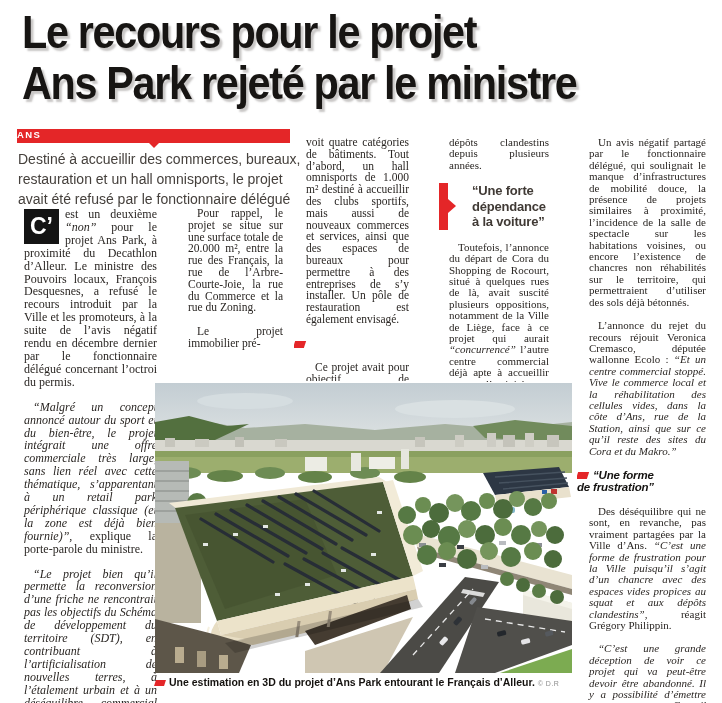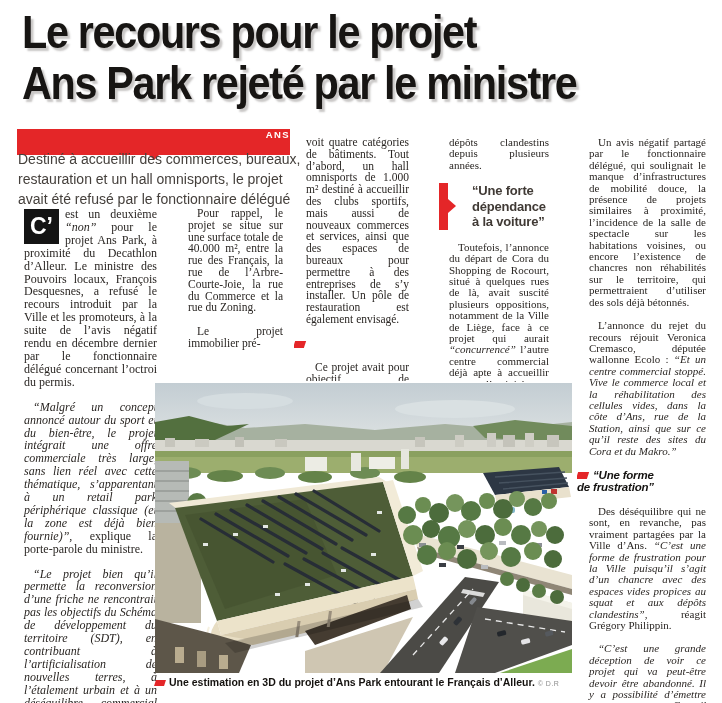--- a/index.html
+++ b/index.html
@@ -8,22 +8,22 @@
         font-family:"Liberation Sans",sans-serif;}
 
   
   .headline{position:absolute;left:22px;top:6px;color:#171513;
     font-family:"Liberation Sans",sans-serif;font-weight:bold;
     font-size:47px;line-height:51px;letter-spacing:-1.5px;white-space:nowrap;
     transform:scaleX(.88);transform-origin:0 0;
     text-shadow:3px 3px 2px rgba(60,55,50,.28);}
 
   
-  .kicker{position:absolute;left:17px;top:129px;width:273px;height:26px;
-    background:var(--red);color:#fff;text-align:right;
+  .kicker{position:absolute;left:17px;top:129px;width:273px;height:14px;
+    background:var(--red);color:#fff;text-align:left;
     font-size:9.5px;line-height:12px;font-weight:bold;letter-spacing:1.4px;}
   .kicker::after{content:'';position:absolute;left:50%;bottom:-5px;margin-left:-5px;
     border-left:5px solid transparent;border-right:5px solid transparent;
     border-top:5px solid var(--red);}
 
   
   .standfirst{position:absolute;left:18px;top:149px;width:284px;margin:0;
     font-size:14px;line-height:20px;color:#45403c;}
 
   
@@ -86,21 +86,21 @@
   </div>
 
   <p class="standfirst">Destiné à accueillir des commerces, bureaux, restauration et un hall omnisports, le projet avait été refusé par le fonctionnaire délégué</p>
 
   <div class="col c1">
       <p class="para"><span class="dropcap">C’</span><span>est un deuxième </span><span class="it">“non”</span><span> pour le projet Ans Park, à proximité du Decathlon d’Alleur. Le ministre des Pouvoirs locaux, François Desquesnes, a refusé le recours introduit par la Ville et les promoteurs, à la suite de l’avis négatif rendu en décembre dernier par le fonctionnaire délégué concernant l’octroi du permis.</span></p>
       <p class="para ind"><span class="it">“Malgré un concept annoncé autour du sport et du bien-être, le projet intégrait une offre commerciale très large, sans lien réel avec cette thématique, s’apparentant à un retail park périphérique classique (et la zone est déjà bien fournie)”</span><span>, explique la porte-parole du ministre.</span></p>
       <p class="para ind"><span class="it">“Le projet bien qu’il permette la reconversion d’une friche ne rencontrait pas les objectifs du Schéma de développement du territoire (SDT), en contribuant à l’artificialisation de nouvelles terres, à l’étalement urbain et à un déséquilibre commercial au détriment des centralités urbaines. L’analyse a mis en évidence une forte dépendance à la voiture, des impacts négatifs sur la mobilité et une prise en compte insuf-</span></p>
     </div>
   <div class="col c2">
-      <p class="para ind"><span>Pour rappel, le projet se situe sur une surface totale de 40.000 m², entre la rue des Français, la rue de l’Arbre-Courte-Joie, la rue du Commerce et la rue du Zoning.</span></p>
+      <p class="para ind"><span>Pour rappel, le projet se situe sur une surface totale de 20.000 m², entre la rue des Français, la rue de l’Arbre-Courte-Joie, la rue du Commerce et la rue du Zoning.</span></p>
       <p class="para ind"><span>Le projet immobilier pré-</span></p>
     </div>
   <div class="col c3">
       <p class="para"><span>voit quatre catégories de bâtiments. Tout d’abord, un hall omnisports de 1.000 m² destiné à accueillir des clubs sportifs, mais aussi de nouveaux commerces et services, ainsi que des espaces de bureaux pour permettre à des entreprises de s’y installer. Un pôle de restauration est également envisagé.</span></p>
       <h3 class="subhead"><span class="flag"></span></h3>
       <p class="para ind"><span>Ce projet avait pour objectif de redynamiser ce chancre, souvent la cible de</span></p>
     </div>
   <div class="col c4">
       <p class="para"><span>dépôts clandestins depuis plusieurs années.</span></p>
       <div class="pullquote">

